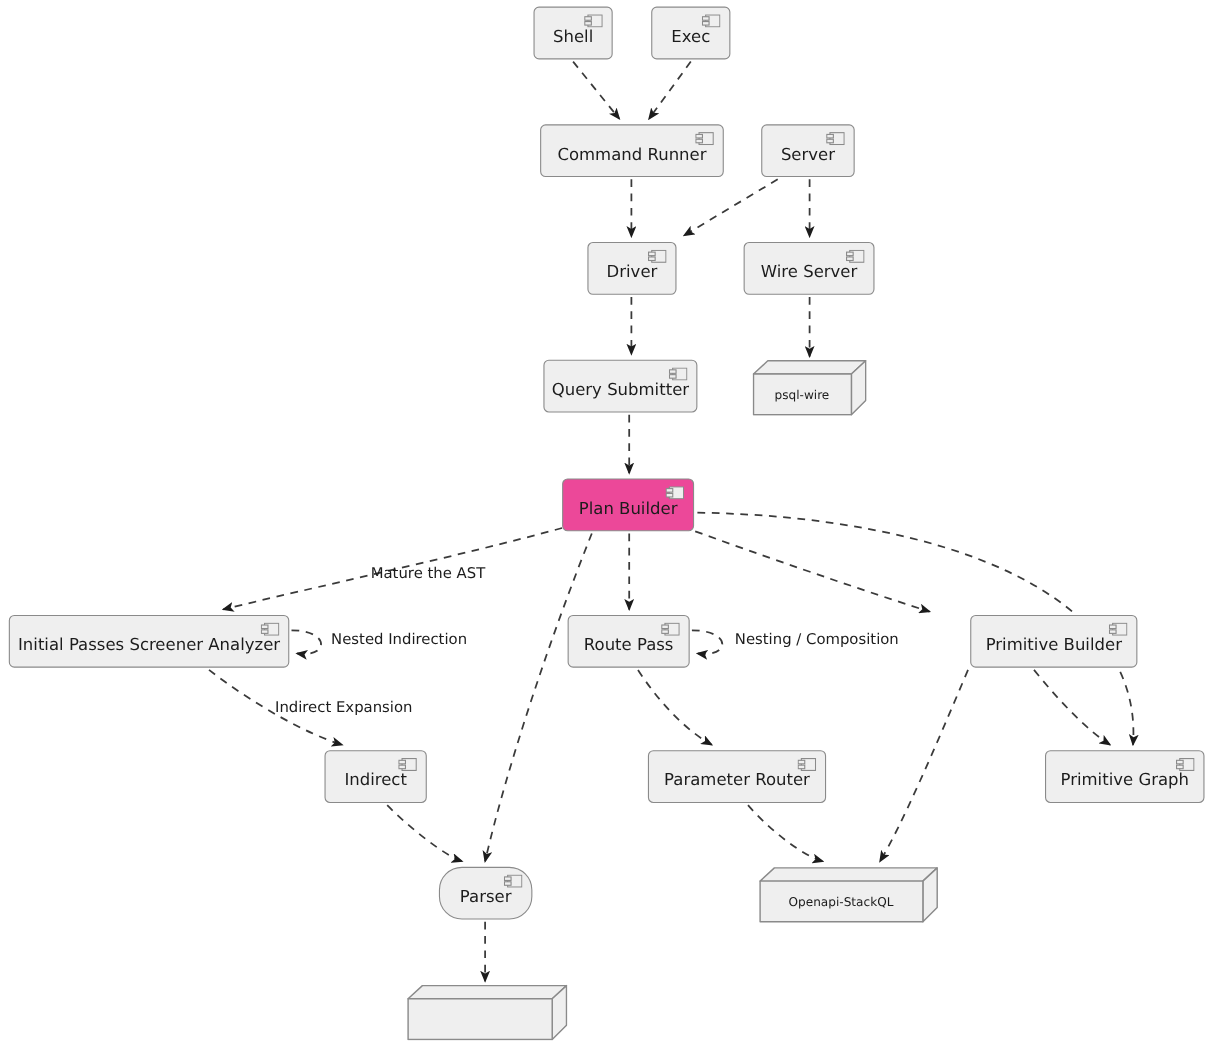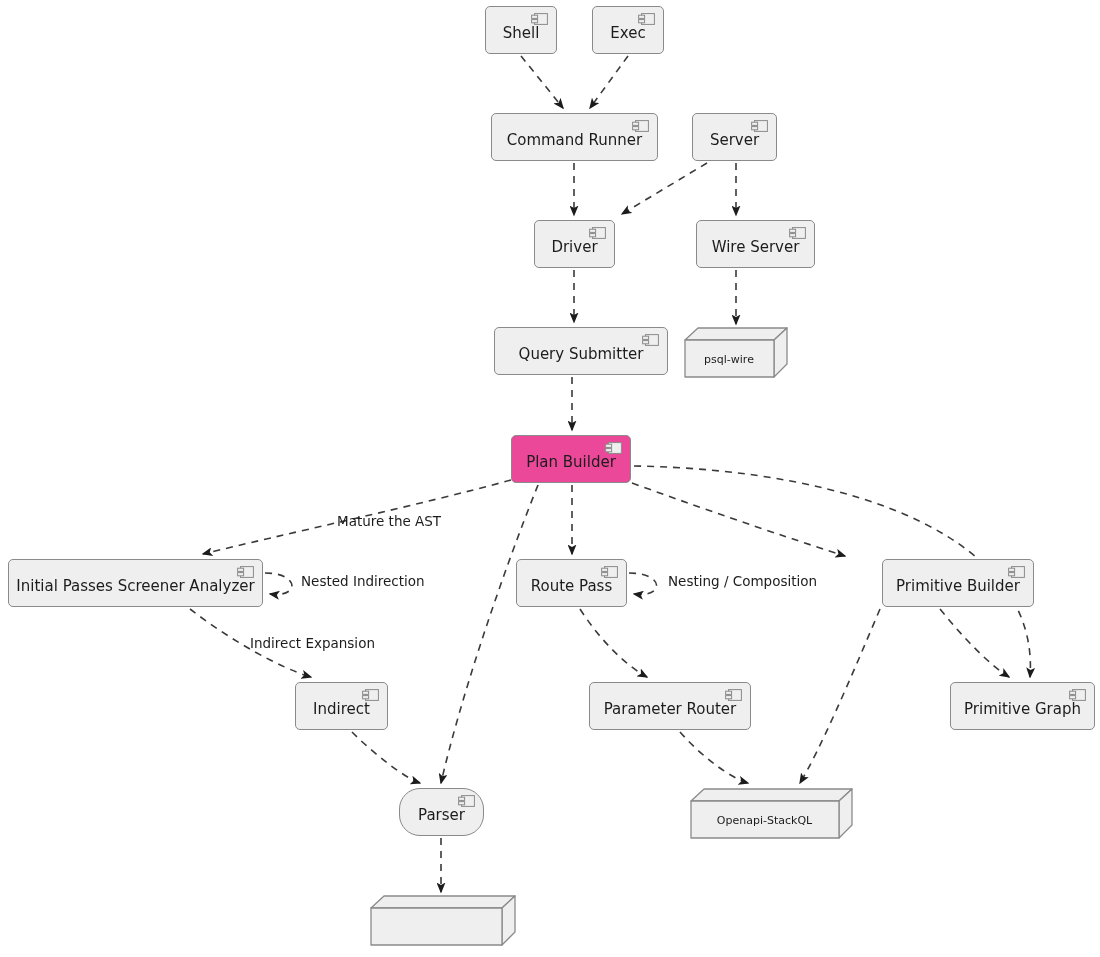--- a/index.html
+++ b/index.html
@@ -181,30 +181,30 @@
         <div class="component-box" style="background: rgb(239, 239, 239); border-color: rgb(138, 138, 138);">
           <svg class="comp-icon" viewBox="0 0 17 12">
             <rect x="3.5" y="0.6" width="12.9" height="10.8" fill="#efefef" stroke="#8a8a8a" stroke-width="1"></rect>
             <rect x="0.6" y="2.2" width="6" height="3.2" fill="#efefef" stroke="#8a8a8a" stroke-width="1"></rect>
             <rect x="0.6" y="6.6" width="6" height="3.2" fill="#efefef" stroke="#8a8a8a" stroke-width="1"></rect>
           </svg>
           <div class="component-label" style="color: rgb(28, 28, 28);">Driver</div>
         </div>
       </div>
       <div class="node" style="left: 676px; top: 220px; width: 119px; height: 48px;">
-        <div class="component-box" style="background: rgb(239, 239, 239); border-color: rgb(138, 138, 138); margin-left: 20px;">
+        <div class="component-box" style="background: rgb(239, 239, 239); border-color: rgb(138, 138, 138);">
           <svg class="comp-icon" viewBox="0 0 17 12">
             <rect x="3.5" y="0.6" width="12.9" height="10.8" fill="#efefef" stroke="#8a8a8a" stroke-width="1"></rect>
             <rect x="0.6" y="2.2" width="6" height="3.2" fill="#efefef" stroke="#8a8a8a" stroke-width="1"></rect>
             <rect x="0.6" y="6.6" width="6" height="3.2" fill="#efefef" stroke="#8a8a8a" stroke-width="1"></rect>
           </svg>
           <div class="component-label" style="color: rgb(28, 28, 28);">Wire Server</div>
         </div>
       </div>
-      <div class="node" style="left: 494px; top: 327px; width: 174px; height: 48px;">
+      <div class="node" style="left: 494px; top: 327px; width: 140px; height: 48px;">
         <div class="component-box" style="background: rgb(239, 239, 239); border-color: rgb(138, 138, 138);">
           <svg class="comp-icon" viewBox="0 0 17 12">
             <rect x="3.5" y="0.6" width="12.9" height="10.8" fill="#efefef" stroke="#8a8a8a" stroke-width="1"></rect>
             <rect x="0.6" y="2.2" width="6" height="3.2" fill="#efefef" stroke="#8a8a8a" stroke-width="1"></rect>
             <rect x="0.6" y="6.6" width="6" height="3.2" fill="#efefef" stroke="#8a8a8a" stroke-width="1"></rect>
           </svg>
           <div class="component-label" style="color: rgb(28, 28, 28);">Query Submitter</div>
         </div>
       </div>
       <div class="node" style="left: 684px; top: 327px; width: 104px; height: 51px;">

